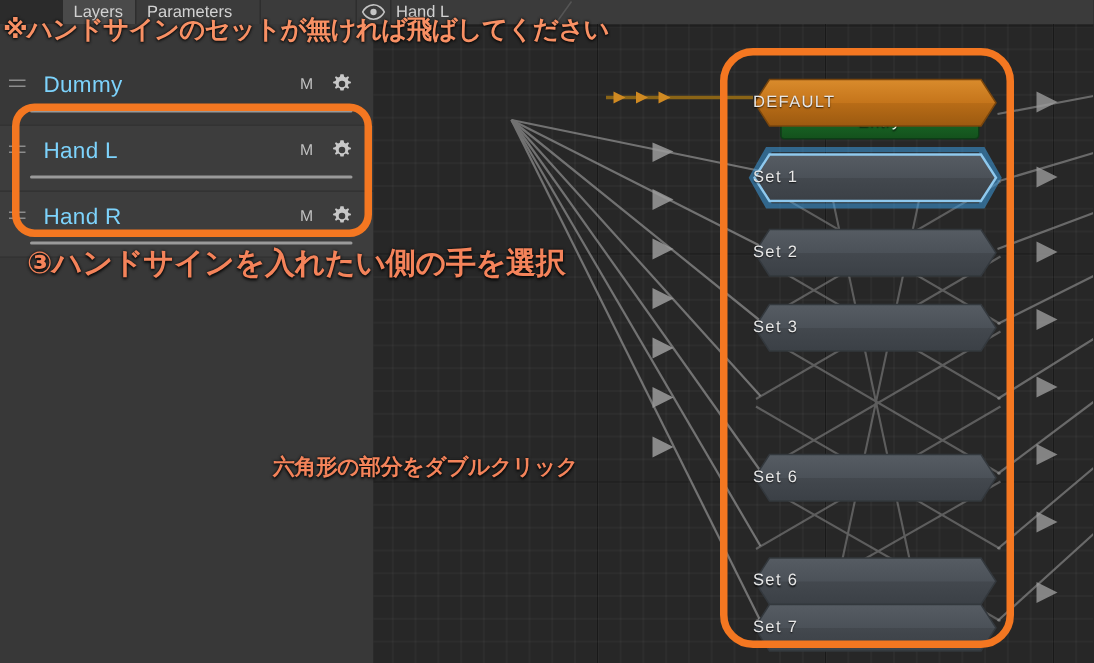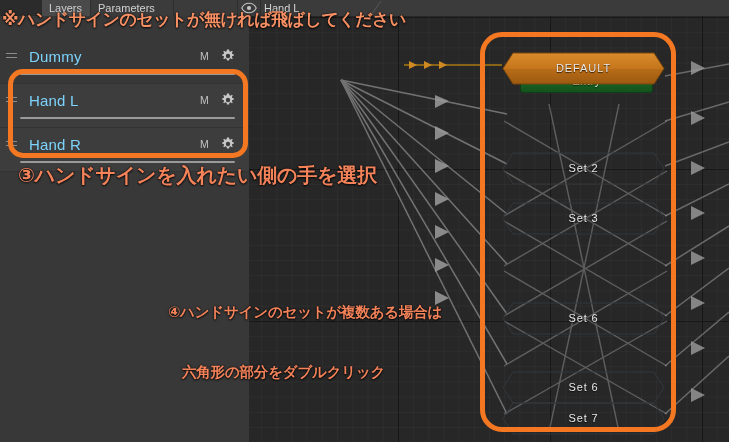--- a/index.html
+++ b/index.html
@@ -44,21 +44,21 @@
       linear-gradient(to right, rgba(0,0,0,.55) 1px, transparent 1px),
       linear-gradient(to bottom, rgba(0,0,0,.55) 1px, transparent 1px);
     background-size:15.2px 15.2px,15.2px 15.2px,152px 152px,152px 152px;
     background-position:-3px 1px,-3px 1px,-3px 1px,-3px 1px;
   }
   .graphsvg{position:absolute;left:0;top:0;width:480px;height:426px;}
 
   
   .node{position:absolute;height:33px;}
   .node .lbl{position:absolute;left:0;right:0;top:0;height:33px;line-height:33px;
-    text-align:center;font-size:11px;color:#e8e8e8;letter-spacing:.9px;
+    text-align:left;font-size:11px;color:#e8e8e8;letter-spacing:.9px;
     text-shadow:0 1px 1px rgba(0,0,0,.75);}
   .entry{position:absolute;left:271px;top:53px;width:133px;height:24px;border-radius:3px;
     background:linear-gradient(to bottom,#2a8c36 0%,#1c7029 48%,#186524 50%,#14521d 100%);
     border:1px solid #0d3d16;box-sizing:border-box;}
   .entry span{display:block;text-align:center;line-height:22px;font-size:11px;color:#eaf5ea;
     letter-spacing:.6px;text-shadow:0 1px 1px rgba(0,0,0,.6);}
 
   
   .ann{position:absolute;color:#f4835a;font-size:16.5px;font-weight:700;white-space:pre;
        text-shadow:0 0 2px rgba(0,0,0,.85),0 1px 2px rgba(0,0,0,.8);letter-spacing:-.2px;}
@@ -234,20 +234,35 @@
               <stop offset="50%" stop-color="#c5751b"></stop>
             <stop offset="51%" stop-color="#b86c17"></stop>
               <stop offset="100%" stop-color="#9c5a10"></stop>
           </linearGradient>
         </defs>
         <path d="M11,1 L152,1 L162,16.5 L152,32 L11,32 L1,16.5 z" fill="url(#gdef)" stroke="#7a460c" stroke-width="1"></path>
       </svg>
       <div class="lbl">DEFAULT</div>
     </div>
 
+    <div class="node" style="left:253px;top:86px;width:163px;">
+      <svg width="171" height="41" viewBox="0 0 171 41" style="position:absolute;left:-4px;top:-4px;">
+        <defs>
+          <linearGradient id="gnode" x1="0" y1="0" x2="0" y2="1">
+            <stop offset="0%" stop-color="#565c63"></stop>
+              <stop offset="50%" stop-color="#4b5158"></stop>
+            <stop offset="51%" stop-color="#43484e"></stop>
+              <stop offset="100%" stop-color="#3b4046"></stop>
+          </linearGradient>
+        </defs>
+        <path d="M15,1 L156,1 L167,20.5 L156,40 L15,40 L4,20.5 z" fill="none" stroke="#3d9ce0" stroke-width="5" opacity="0.55"></path>
+        <path d="M15,5 L156,5 L166,20.5 L156,36 L15,36 L5,20.5 z" fill="url(#gnode)" stroke="#8fc9ee" stroke-width="1.6"></path>
+      </svg>
+      <div class="lbl">Set 1</div>
+    </div>
 
     <div class="node" style="left:253px;top:136px;width:163px;">
       <svg width="163" height="33" viewBox="0 0 163 33" style="position:absolute;left:0;top:0;">
         <path d="M11,1 L152,1 L162,16.5 L152,32 L11,32 L1,16.5 z" fill="url(#gnode)" stroke="#33383d" stroke-width="1"></path>
       </svg>
       <div class="lbl">Set 2</div>
     </div>
 
     <div class="node" style="left:253px;top:186px;width:163px;">
       <svg width="163" height="33" viewBox="0 0 163 33" style="position:absolute;left:0;top:0;">
@@ -278,17 +293,16 @@
       <div class="lbl">Set 7</div>
     </div>
   </div>
 
   <div class="hl-box hl-layers"></div>
   <div class="hl-box hl-nodes"></div>
 
   <div class="ann ann-top">※ハンドサインのセットが無ければ飛ばしてください</div>
   <div class="ann ann-3">③ハンドサインを入れたい側の手を選択</div>
   <div class="ann ann-4">
-    <div>④ハンドサインのセットが複数ある場合は</div>
     <div style="padding-left:14px;">六角形の部分をダブルクリック</div>
   </div>
 
 </div>
 
 </body></html>

